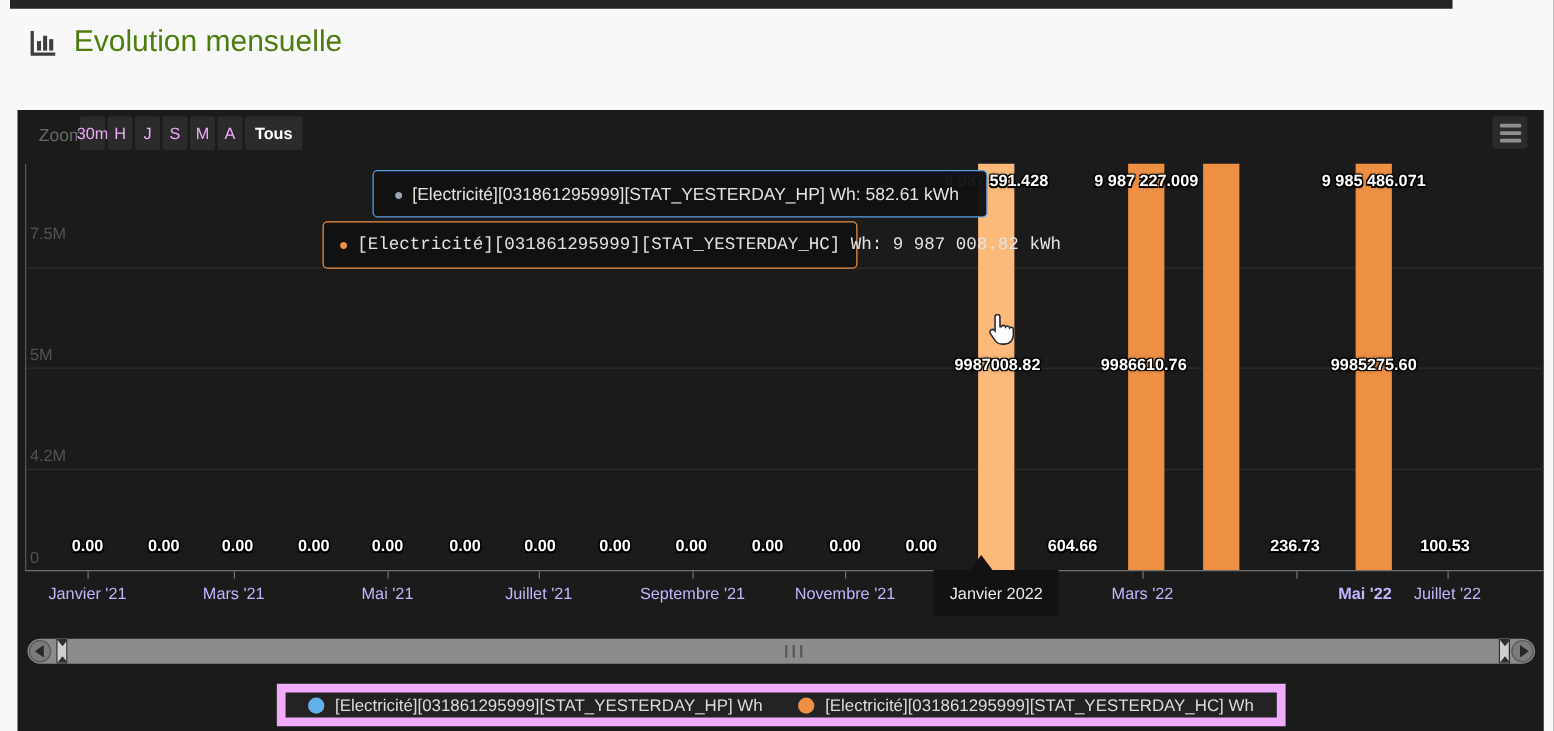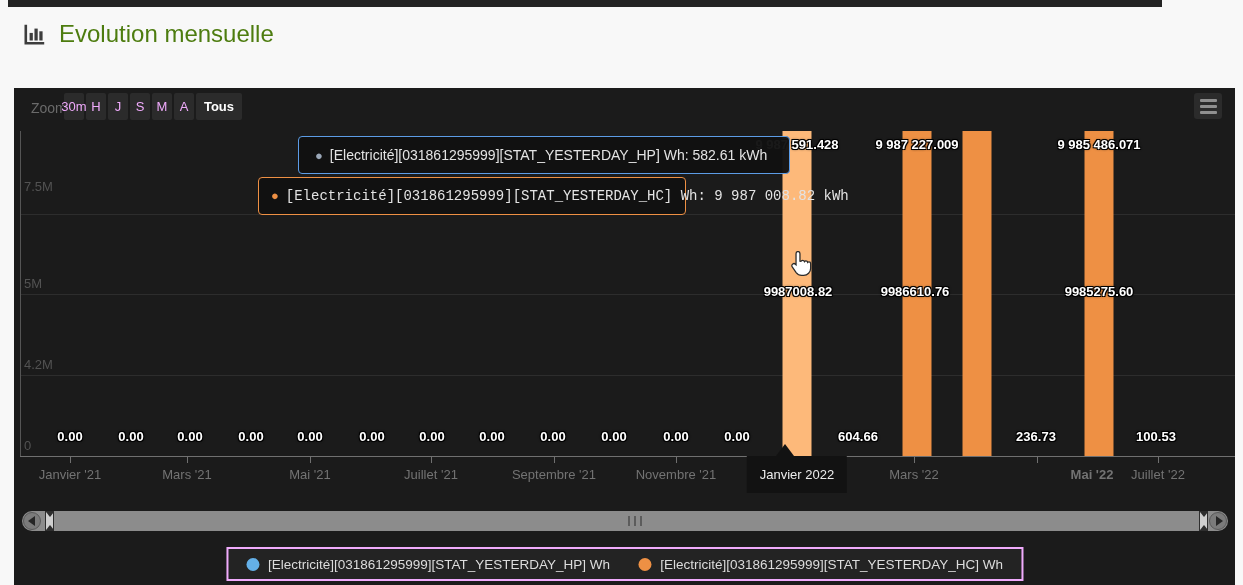--- a/index.html
+++ b/index.html
@@ -22,21 +22,21 @@
   .zoom-btn.selected{font-weight:bold;color:#fff;width:46px;}
   .menu-btn{position:absolute;right:13px;top:5px;width:28px;height:26px;border:none;border-radius:3px;background:#2b2b2b;
     display:flex;flex-direction:column;align-items:center;justify-content:center;gap:3px;cursor:pointer;}
   .menu-btn span{display:block;width:17px;height:3px;background:#8f8f8f;border-radius:1px;}
 
   
   .gridline{position:absolute;left:6px;right:0;height:1px;background:#2d2d2d;}
   .y-axis-line{position:absolute;left:6px;top:43px;width:1px;height:325px;background:#555;}
   .x-axis-line{position:absolute;left:6px;right:0;top:368px;height:1px;background:#707070;}
   .y-label{position:absolute;left:10px;transform:translateY(-100%);padding-bottom:3px;font-size:13px;color:#525252;}
-  .x-label{position:absolute;top:379px;transform:translateX(-50%);font-size:13px;color:#737373;white-space:nowrap;}
+  .x-label{position:absolute;top:379px;transform:translateX(-50%);font-size:13px;color:#c4b5fd;white-space:nowrap;}
   .x-tick{position:absolute;top:369px;width:1px;height:6px;background:#707070;}
 
   
   .bar{position:absolute;top:43px;height:325px;width:29px;transform:translateX(-50%);}
   .dlabel{position:absolute;transform:translateX(-50%);font-size:13px;font-weight:bold;color:#fff;white-space:nowrap;
     text-shadow:1px 1px 0 #000,-1px -1px 0 #000,1px -1px 0 #000,-1px 1px 0 #000,0 0 3px #000;}
   .row-top{top:49px;}
   .row-mid{top:196px;}
   .row-bottom{top:341px;}
 
@@ -71,21 +71,21 @@
   .nav-handle.left{left:23px;}
   .nav-handle.right{left:1177px;}
   .nav-handle i{display:block;width:0;height:0;}
   .nav-handle i.up{border-left:4px solid transparent;border-right:4px solid transparent;border-top:5px solid #2e2e2e;}
   .nav-handle i.down{border-left:4px solid transparent;border-right:4px solid transparent;border-bottom:5px solid #2e2e2e;}
   .grip{position:absolute;left:606px;top:5px;display:flex;gap:4px;cursor:grab;}
   .grip span{display:block;width:2px;height:10px;background:#5c5c5c;}
 
   
   .legend{position:absolute;left:50%;transform:translateX(-50%);top:459px;height:34px;box-sizing:border-box;
-    background:#232323;border:2px solid #f0abfc;display:flex;align-items:center;gap:28px;padding:0 18px;}
+    background:#232323;border:7px solid #f0abfc;display:flex;align-items:center;gap:28px;padding:0 18px;}
   .legend-item{display:flex;align-items:center;gap:9px;cursor:pointer;}
   .legend-dot{width:13px;height:13px;border-radius:50%;}
   .legend-text{font-size:13.5px;color:#dcdcdc;white-space:nowrap;}
 </style>
 </head>
 <body>
 
 <div class="top-strip"></div>
 
 <div class="header">

